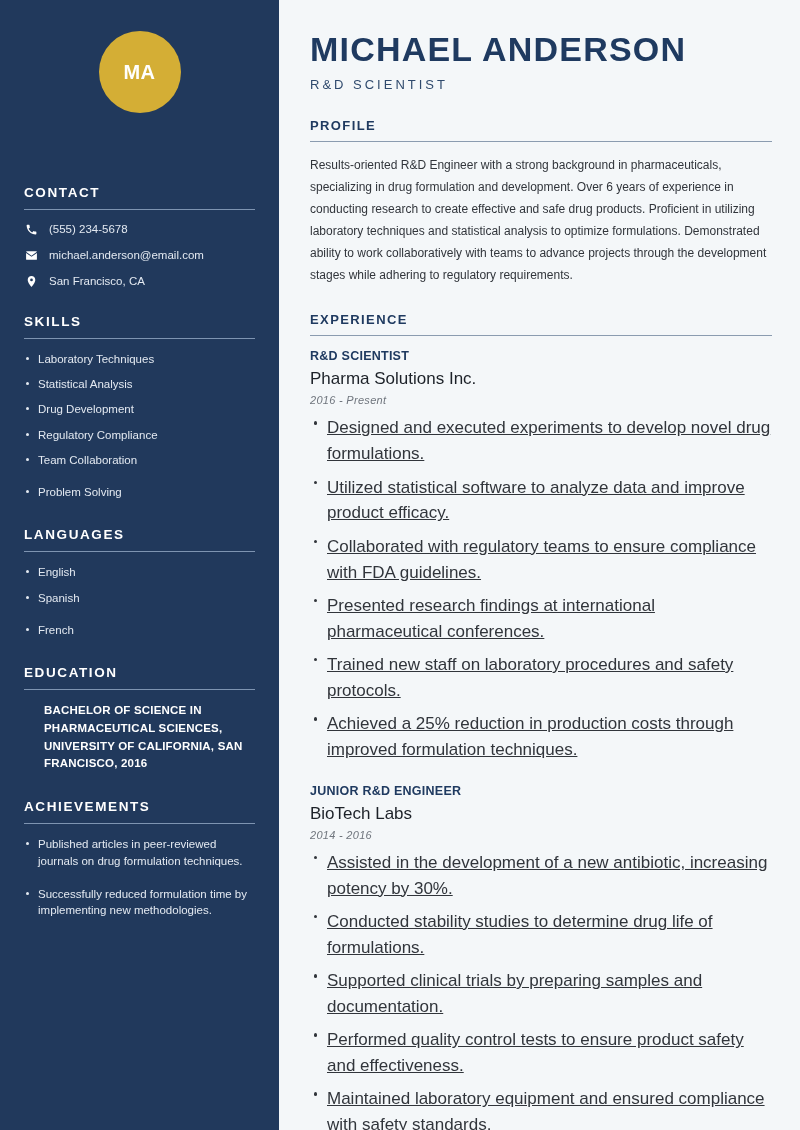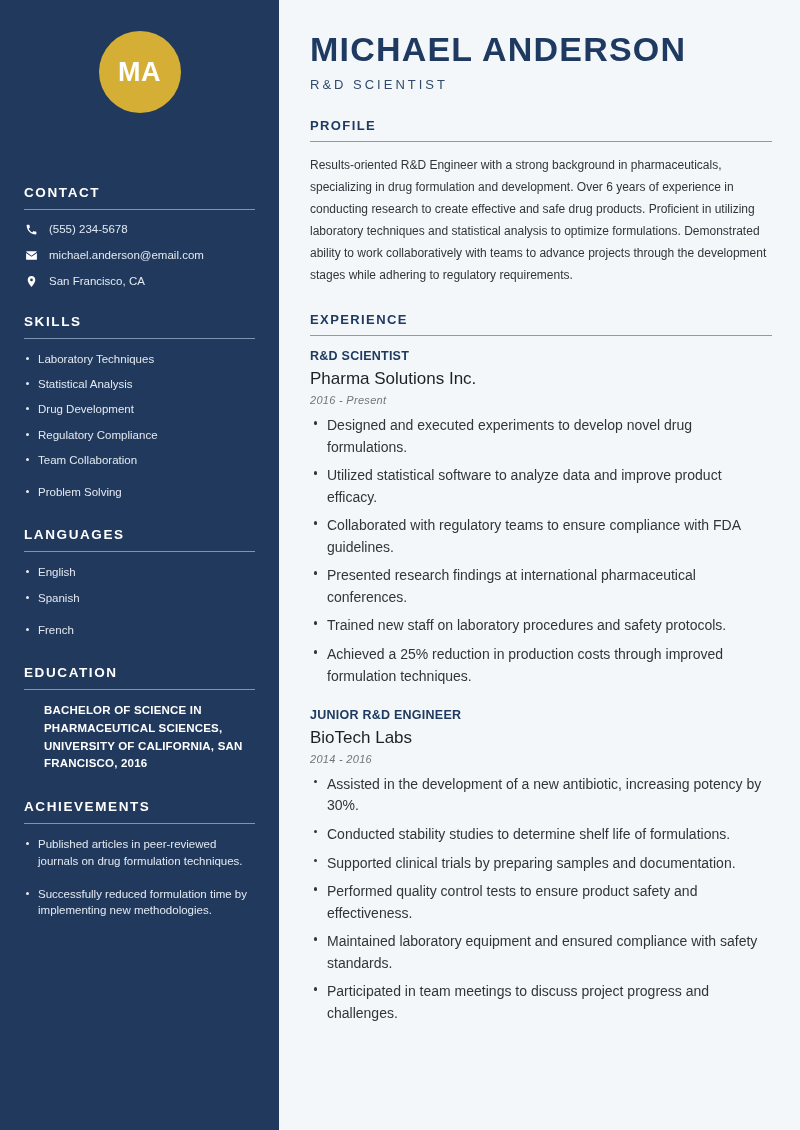--- a/index.html
+++ b/index.html
@@ -35,21 +35,21 @@
 
   .avatar {
     width: 82px;
     height: 82px;
     border-radius: 50%;
     background: #d4ae35;
     color: #ffffff;
     display: flex;
     align-items: center;
     justify-content: center;
-    font-size: 27px;
+    font-size: 20px;
     font-weight: bold;
     letter-spacing: 0.5px;
   }
 
   .side-section { margin-top: 26px; }
   .side-section.first { margin-top: 72px; }
 
   .side-heading {
     font-size: 13.5px;
     font-weight: bold;
@@ -193,24 +193,25 @@
     letter-spacing: 0.3px;
   }
 
   ul.job-list {
     list-style: none;
     margin-top: 9px;
   }
   ul.job-list li {
     position: relative;
     padding-left: 17px;
-    font-size: 14px;
+    font-size: 17px;
     line-height: 1.52;
     color: #31353b;
     margin-bottom: 7.5px;
+    text-decoration: underline;
   }
   ul.job-list li:last-child { margin-bottom: 0; }
   ul.job-list li::before {
     content: "";
     position: absolute;
     left: 4px;
     top: 6px;
     width: 3.4px;
     height: 3.4px;
     border-radius: 50%;
@@ -326,21 +327,21 @@
         <li>Achieved a 25% reduction in production costs through improved formulation techniques.</li>
       </ul>
     </div>
 
     <div class="job">
       <div class="job-title">JUNIOR R&amp;D ENGINEER</div>
       <div class="job-company">BioTech Labs</div>
       <div class="job-dates">2014 - 2016</div>
       <ul class="job-list">
         <li>Assisted in the development of a new antibiotic, increasing potency by 30%.</li>
-        <li>Conducted stability studies to determine shelf life of formulations.</li>
+        <li>Conducted stability studies to determine drug life of formulations.</li>
         <li>Supported clinical trials by preparing samples and documentation.</li>
         <li>Performed quality control tests to ensure product safety and effectiveness.</li>
         <li>Maintained laboratory equipment and ensured compliance with safety standards.</li>
         <li>Participated in team meetings to discuss project progress and challenges.</li>
       </ul>
     </div>
   </section>
 
 </main>
 

